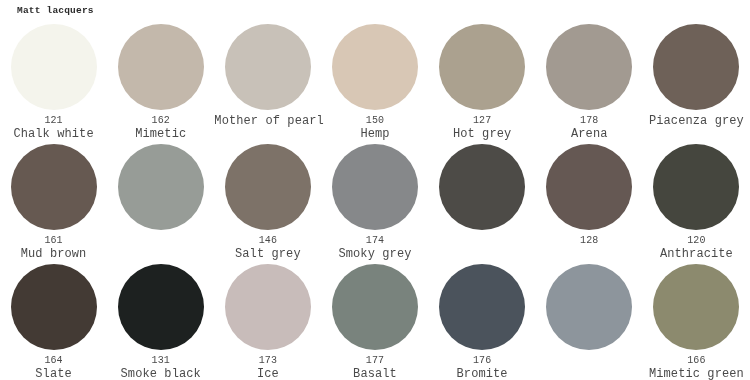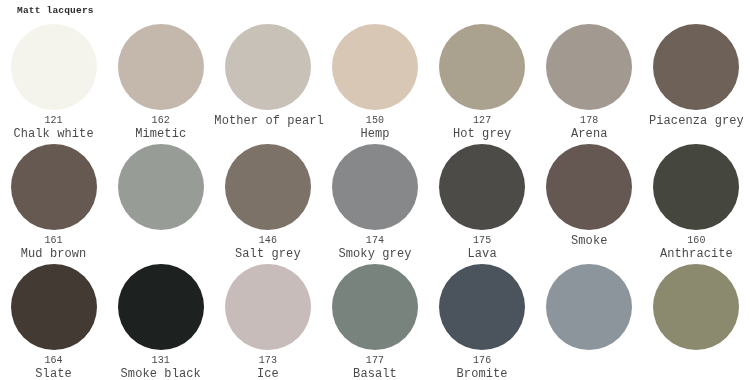--- a/index.html
+++ b/index.html
@@ -162,35 +162,31 @@
       </div>
       <div class="swatch-cell">
         <div class="swatch-disc" style="background: rgb(134, 136, 138);"></div>
         <div class="swatch-caption">
           <span class="swatch-code">174</span>
           <span class="swatch-name">Smoky grey</span>
         </div>
       </div>
       <div class="swatch-cell">
         <div class="swatch-disc" style="background: rgb(77, 75, 71);"></div>
-        <div class="swatch-caption">
-          <span class="swatch-code">175</span>
-          <span class="swatch-name">Lava</span>
-        </div>
       </div>
       <div class="swatch-cell">
         <div class="swatch-disc" style="background: rgb(101, 88, 83);"></div>
         <div class="swatch-caption">
-          <span class="swatch-name">Smoke</span>
+          <span class="swatch-code">128</span>
         </div>
       </div>
       <div class="swatch-cell">
         <div class="swatch-disc" style="background: rgb(69, 70, 62);"></div>
         <div class="swatch-caption">
-          <span class="swatch-code">160</span>
+          <span class="swatch-code">120</span>
           <span class="swatch-name">Anthracite</span>
         </div>
       </div>
       <div class="swatch-cell">
         <div class="swatch-disc" style="background: rgb(67, 58, 52);"></div>
         <div class="swatch-caption">
           <span class="swatch-code">164</span>
           <span class="swatch-name">Slate</span>
         </div>
       </div>
@@ -220,16 +216,20 @@
         <div class="swatch-caption">
           <span class="swatch-code">176</span>
           <span class="swatch-name">Bromite</span>
         </div>
       </div>
       <div class="swatch-cell">
         <div class="swatch-disc" style="background: rgb(141, 149, 156);"></div>
       </div>
       <div class="swatch-cell">
         <div class="swatch-disc" style="background: rgb(140, 138, 110);"></div>
+        <div class="swatch-caption">
+          <span class="swatch-code">166</span>
+          <span class="swatch-name">Mimetic green</span>
+        </div>
       </div>
     </div>
 
 </div>
 
 </body></html>

